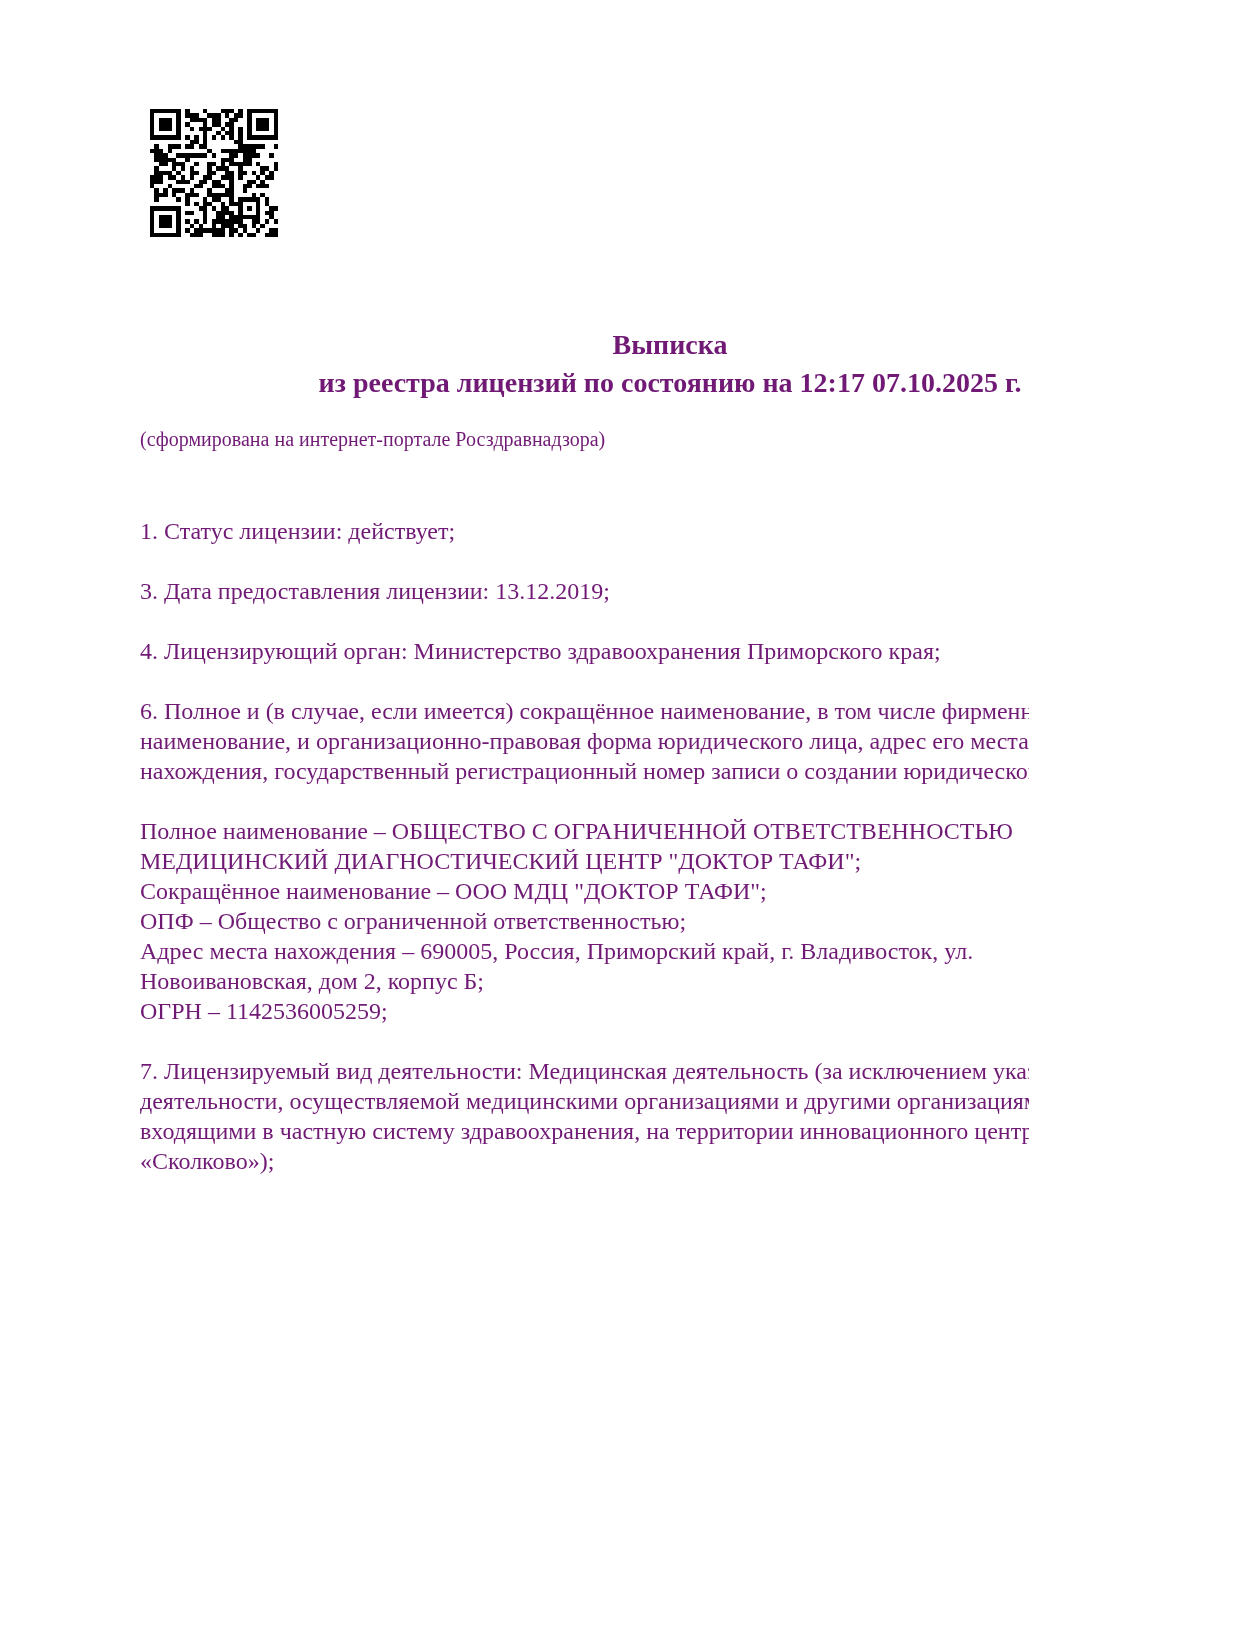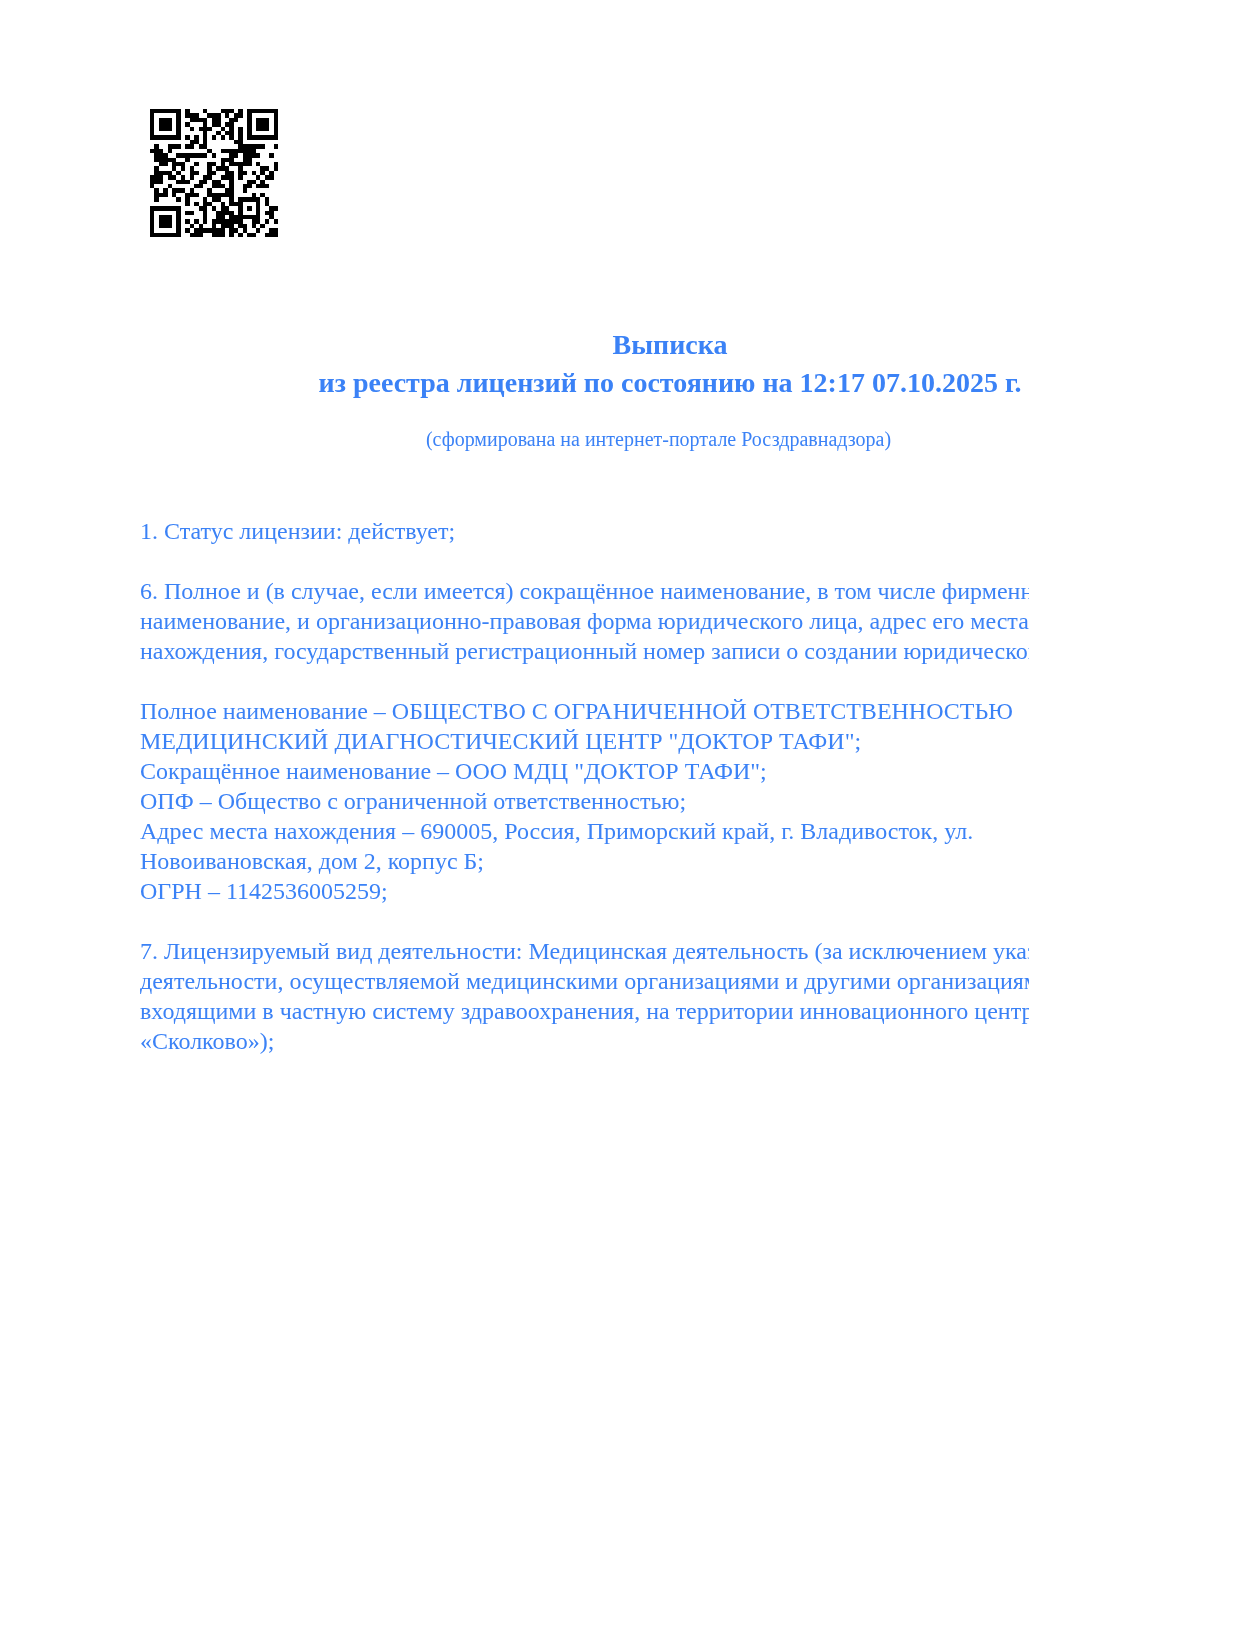--- a/index.html
+++ b/index.html
@@ -5,21 +5,21 @@
   html, body {
     margin: 0;
     padding: 0;
     background: #ffffff;
   }
   .page {
     position: relative;
     width: 1029px;
     height: 1650px;
     background: #ffffff;
-    color: #3b82f6;
+    color: #701a75;
     font-family: "Liberation Serif", "DejaVu Serif", serif;
     overflow: hidden;
   }
   .qr {
     position: absolute;
     left: 150px;
     top: 109px;
     width: 128px;
     height: 128px;
   }
@@ -38,21 +38,21 @@
     font-size: 28px;
     font-weight: bold;
     line-height: 38px;
     white-space: pre-line;
   }
   .subtitle {
     position: absolute;
     left: 140px;
     top: 427px;
     width: 1037px;
-    text-align: center;
+    text-align: left;
     font-size: 20px;
     line-height: 24px;
     white-space: pre-line;
   }
   .content {
     position: absolute;
     left: 140px;
     top: 516px;
     width: 1010px;
     font-size: 24px;
@@ -74,20 +74,22 @@
       </svg>
   </div>
 
   <div class="title">Выписка
 из реестра лицензий по состоянию на 12:17 07.10.2025 г.</div>
 
   <div class="subtitle">(сформирована на интернет-портале Росздравнадзора)</div>
 
   <div class="content">
     <p class="para">1. Статус лицензии: действует;</p>
+    <p class="para">3. Дата предоставления лицензии: 13.12.2019;</p>
+    <p class="para">4. Лицензирующий орган: Министерство здравоохранения Приморского края;</p>
     <p class="para">6. Полное и (в случае, если имеется) сокращённое наименование, в том числе фирменное
 наименование, и организационно-правовая форма юридического лица, адрес его места
 нахождения, государственный регистрационный номер записи о создании юридического лица:</p>
     <p class="para">Полное наименование – ОБЩЕСТВО С ОГРАНИЧЕННОЙ ОТВЕТСТВЕННОСТЬЮ
 МЕДИЦИНСКИЙ ДИАГНОСТИЧЕСКИЙ ЦЕНТР "ДОКТОР ТАФИ";
 Сокращённое наименование – ООО МДЦ "ДОКТОР ТАФИ";
 ОПФ – Общество с ограниченной ответственностью;
 Адрес места нахождения – 690005, Россия, Приморский край, г. Владивосток, ул.
 Новоивановская, дом 2, корпус Б;
 ОГРН – 1142536005259;</p>

